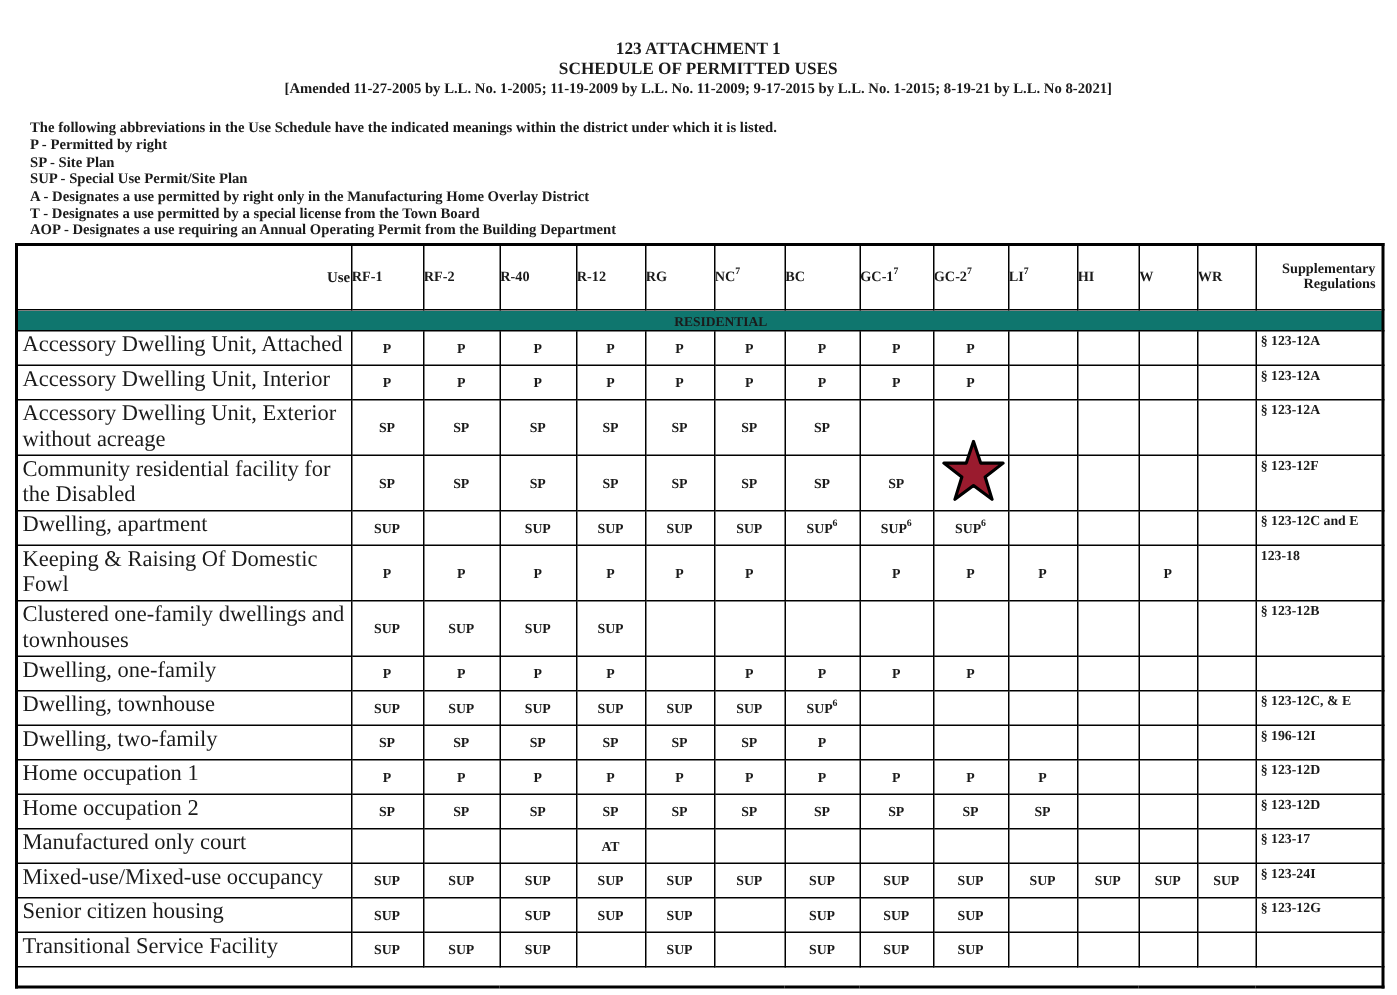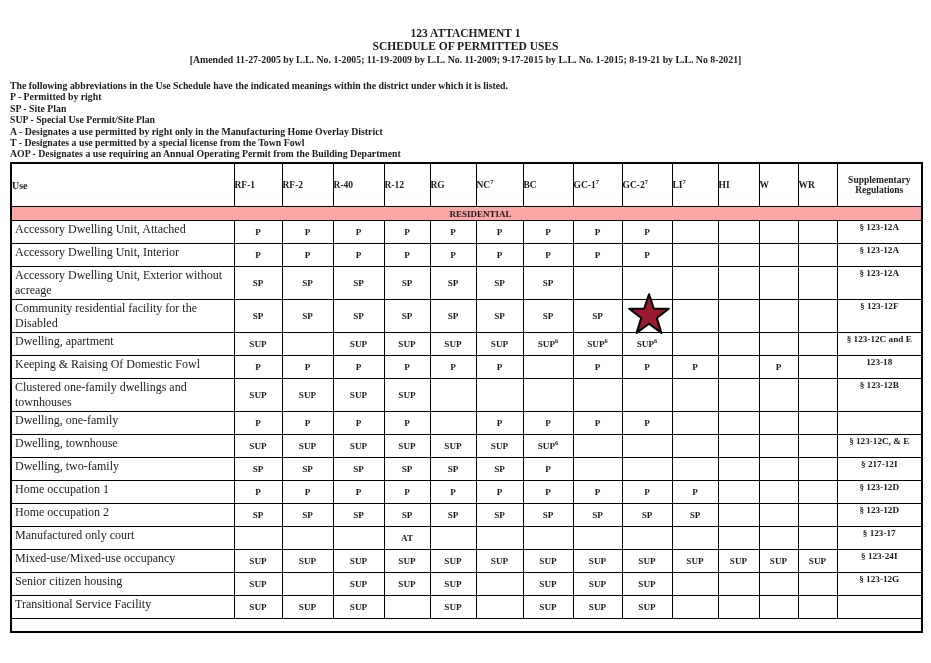--- a/index.html
+++ b/index.html
@@ -8,39 +8,39 @@
     width:931px; height:663px; overflow:hidden;
     background:#ffffff; color:#1b1b1b;
     font-family:"Liberation Serif", serif;
   }
   .page { position:relative; width:931px; height:663px; background:#fff;font-family:Liberation Serif, serif; }
 
   .doc-header { padding-top:27px; text-align:center; }
   .title-line { font-weight:bold; font-size:11.5px; line-height:13px; }
   .amended-line { font-weight:bold; font-size:9.8px; line-height:12px; margin-top:1px; }
 
-  .abbrev { margin:14px 0 2px 10px; font-weight:bold; font-size:9.8px; line-height:11.4px; }
+  .abbrev { margin:14px 0 2px 20px; font-weight:bold; font-size:9.8px; line-height:11.4px; }
   .abbrev div { white-space:nowrap; }
 
   .table-wrap { position:relative; margin-left:10px; }
 
   table { border-collapse:collapse; table-layout:fixed; width:911px; border:2px solid #000; }
   th, td { border:1px solid #000; padding:0; overflow:hidden; }
 
-  th.use-h { font-size:10px; font-weight:bold; text-align:left; vertical-align:middle; height:44px; }
+  th.use-h { font-size:10px; font-weight:bold; text-align:right; vertical-align:middle; height:44px; }
   th.dist-h { font-size:9.5px; font-weight:bold; text-align:left; vertical-align:middle; }
-  th.supp-h { font-size:9.5px; font-weight:bold; text-align:center; vertical-align:middle; padding:2px 4px; }
+  th.supp-h { font-size:9.5px; font-weight:bold; text-align:right; vertical-align:middle; padding:2px 4px; }
   th sup, td sup { font-size:6.5px; line-height:0; }
 
   td.band { height:14px; font-size:9px; font-weight:bold; text-align:center; vertical-align:middle; }
 
   tr.data-row { height:23px; }
-  td.use { font-size:12px; font-weight:normal; text-align:left; vertical-align:top; padding:1px 3px; }
+  td.use { font-size:15px; font-weight:normal; text-align:left; vertical-align:top; padding:1px 3px; }
   td.val { font-size:9.2px; font-weight:bold; text-align:center; vertical-align:middle; }
-  td.reg { font-size:9.2px; font-weight:bold; text-align:center; vertical-align:top; padding:1px 3px; white-space:nowrap; }
+  td.reg { font-size:9.2px; font-weight:bold; text-align:left; vertical-align:top; padding:1px 3px; white-space:nowrap; }
   td.empty { height:13px; }
 
   .star { position:absolute; left:618px; top:131px; width:42px; height:42px; z-index:5; }
   .star svg { display:block; width:100%; height:100%; }
 </style>
 </head>
 <body>
 
 <div class="page">
 
@@ -49,21 +49,21 @@
     <div class="title-line">SCHEDULE OF PERMITTED USES</div>
     <div class="amended-line">[Amended  11-27-2005 by L.L. No. 1-2005; 11-19-2009 by L.L. No. 11-2009; 9-17-2015 by L.L. No. 1-2015; 8-19-21 by L.L. No 8-2021]</div>
   </div>
 
   <div class="abbrev">
     <div>The following abbreviations in the Use Schedule have the indicated meanings within the district under which it is listed.</div>
     <div>P - Permitted by right</div>
     <div>SP - Site Plan</div>
     <div>SUP - Special Use Permit/Site Plan</div>
     <div>A - Designates a use permitted by right only in the Manufacturing Home Overlay District</div>
-    <div>T - Designates a use permitted by a special license from the Town Fowl</div>
+    <div>T - Designates a use permitted by a special license from the Town Board</div>
     <div>AOP - Designates a use requiring an Annual Operating Permit from the Building Department</div>
   </div>
 
   <div class="table-wrap">
     <span class="star">
       <svg viewBox="0 0 100 100" aria-hidden="true">
         <polygon points="50,3 61.5,37.5 97,37.5 68.5,59.5 79.5,95 50,73 20.5,95 31.5,59.5 3,37.5 38.5,37.5" fill="#9a1b2e" stroke="#000000" stroke-width="5" stroke-linejoin="round"></polygon>
       </svg>
     </span>
     <table>
@@ -96,21 +96,21 @@
             <th class="dist-h">BC</th>
             <th class="dist-h">GC-1<sup>7</sup></th>
             <th class="dist-h">GC-2<sup>7</sup></th>
             <th class="dist-h">LI<sup>7</sup></th>
             <th class="dist-h">HI</th>
             <th class="dist-h">W</th>
             <th class="dist-h">WR</th>
             <th class="supp-h">Supplementary Regulations</th>
           </tr>
           <tr class="band-row">
-            <td class="band" colspan="15" style="background: #fca5a5; padding-left: 28px;">RESIDENTIAL</td>
+            <td class="band" colspan="15" style="background: #0f766e; padding-left: 28px;">RESIDENTIAL</td>
           </tr>
           <tr class="data-row">
             <td class="use">Accessory Dwelling Unit, Attached</td>
             <td class="val">P</td>
             <td class="val">P</td>
             <td class="val">P</td>
             <td class="val">P</td>
             <td class="val">P</td>
             <td class="val">P</td>
             <td class="val">P</td>
@@ -266,21 +266,21 @@
             <td class="val">SP</td>
             <td class="val">SP</td>
             <td class="val">SP</td>
             <td class="val">P</td>
             <td class="val"></td>
             <td class="val"></td>
             <td class="val"></td>
             <td class="val"></td>
             <td class="val"></td>
             <td class="val"></td>
-            <td class="reg">§ 217-12I</td>
+            <td class="reg">§ 196-12I</td>
           </tr>
           <tr class="data-row">
             <td class="use">Home occupation 1</td>
             <td class="val">P</td>
             <td class="val">P</td>
             <td class="val">P</td>
             <td class="val">P</td>
             <td class="val">P</td>
             <td class="val">P</td>
             <td class="val">P</td>

